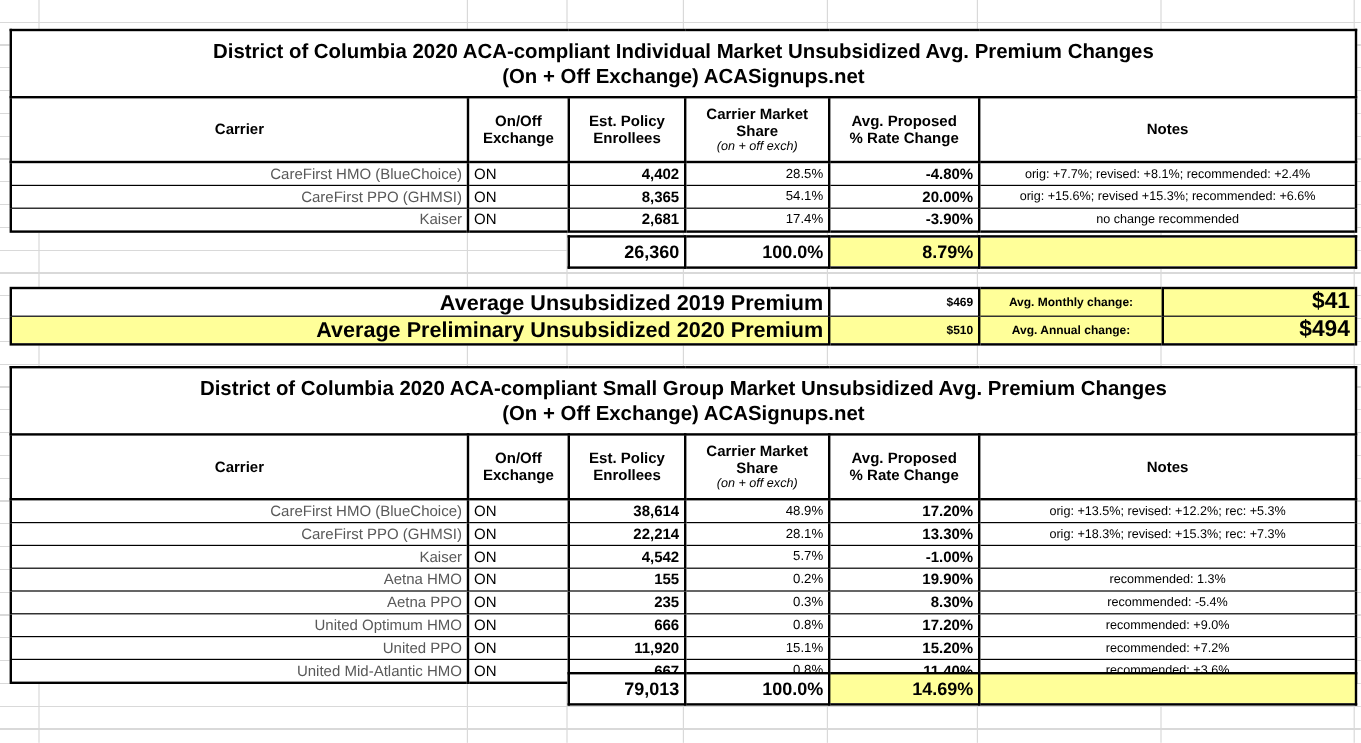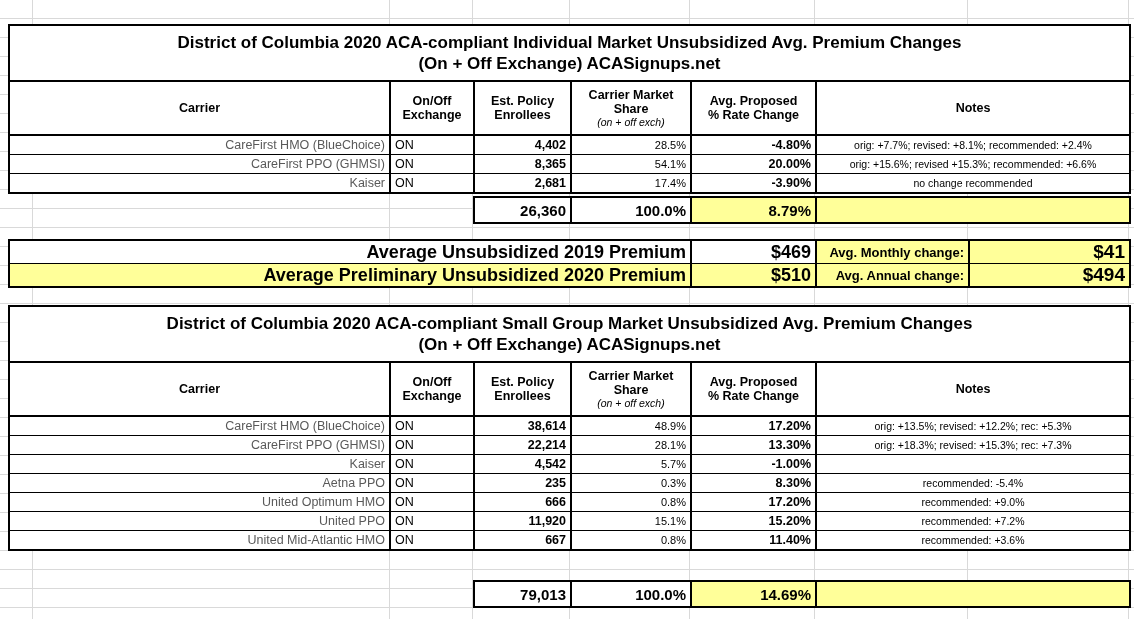--- a/index.html
+++ b/index.html
@@ -54,22 +54,22 @@
 
   
   table.totals td { height:24px; border:2px solid var(--border); font-weight:bold; font-size:15px; vertical-align:middle; }
   td.t-num, td.t-share, td.t-rate { text-align:right; }
   td.t-rate, td.t-note { background:var(--hl); }
 
   
   table.mid td { height:22px; border-left:2px solid var(--border); border-right:2px solid var(--border);
                  border-top:1px solid var(--border); border-bottom:1px solid var(--border); vertical-align:middle; }
   td.m-label { text-align:right; font-weight:bold; font-size:18px; }
-  td.m-value { text-align:right; font-weight:bold; font-size:18px;margin-left:17px; }
-  td.m-side-label { text-align:right; font-weight:bold; font-size:13px; background:var(--hl); }
+  td.m-value { text-align:right; font-weight:bold; font-size:10px;margin-left:17px; }
+  td.m-side-label { text-align:center; font-weight:bold; font-size:10px; background:var(--hl); }
   td.m-side-value { text-align:right; font-weight:bold; font-size:19px; background:var(--hl); }
   tr.row-2020 td.m-label, tr.row-2020 td.m-value { background:var(--hl); }
 </style>
 </head>
 <body>
 
 <div class="gridlayer">
   <div class="vline" style="left:32px"></div>
   <div class="vline" style="left:389px"></div>
   <div class="vline" style="left:472px"></div>
@@ -221,20 +221,28 @@
       </tr>
       <tr>
         <td class="carrier">Kaiser</td>
         <td class="onoff">ON</td>
         <td class="num">4,542</td>
         <td class="share">5.7%</td>
         <td class="rate">-1.00%</td>
         <td class="note"></td>
       </tr>
       <tr>
+        <td class="carrier">Aetna HMO</td>
+        <td class="onoff">ON</td>
+        <td class="num">155</td>
+        <td class="share">0.2%</td>
+        <td class="rate">19.90%</td>
+        <td class="note">recommended: 1.3%</td>
+      </tr>
+      <tr>
         <td class="carrier">Aetna PPO</td>
         <td class="onoff">ON</td>
         <td class="num">235</td>
         <td class="share">0.3%</td>
         <td class="rate">8.30%</td>
         <td class="note">recommended: -5.4%</td>
       </tr>
       <tr>
         <td class="carrier">United Optimum HMO</td>
         <td class="onoff">ON</td>
@@ -255,21 +263,21 @@
         <td class="carrier">United Mid-Atlantic HMO</td>
         <td class="onoff">ON</td>
         <td class="num">667</td>
         <td class="share">0.8%</td>
         <td class="rate">11.40%</td>
         <td class="note">recommended: +3.6%</td>
       </tr>
     </tbody>
 </table>
 
-<table class="sheet totals" style="left:473px; top:580px;padding-left:27px;">
+<table class="sheet totals" style="left:473px; top:560px;padding-left:27px;">
   <colgroup>
       <col style="width:97px">
       <col style="width:120px">
       <col style="width:125px">
       <col style="width:314px">
     </colgroup>
   <tbody>
       <tr>
     <td class="t-num">79,013</td>
     <td class="t-share">100.0%</td>

